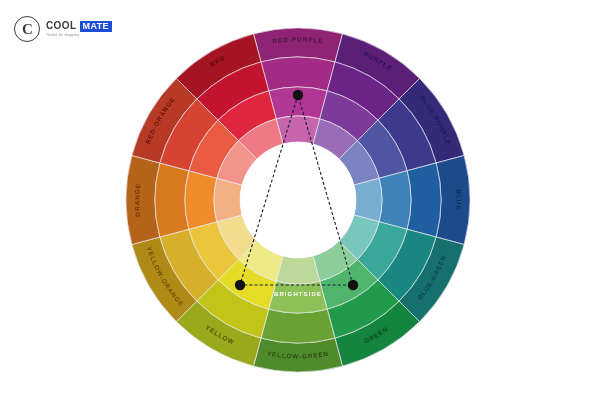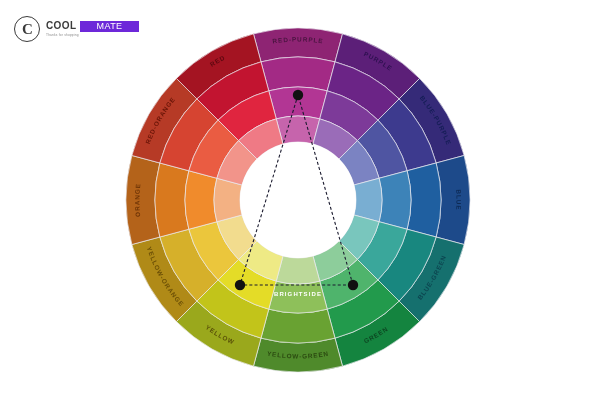--- a/index.html
+++ b/index.html
@@ -28,22 +28,22 @@
     font-size:15px;font-weight:bold;color:#3b3b3b;
     font-family:"Liberation Serif", serif;line-height:1;
     letter-spacing:-1px;
   }
   .logo-text{display:flex;flex-direction:column;line-height:1;}
   .logo-row{display:flex;align-items:center;gap:3px;}
   .logo-cool{
     font-size:10px;font-weight:bold;color:#3b3b3b;letter-spacing:.4px;
   }
   .logo-mate{
-    font-size:9px;font-weight:normal;color:#ffffff;background:#6d28d9;
-    padding:1px 17px;letter-spacing:.4px;
+    font-size:9px;font-weight:bold;color:#ffffff;background:#1d4ed8;
+    padding:1px 3px;letter-spacing:.4px;
   }
   .logo-tag{
     font-size:3.2px;color:#8a8a8a;letter-spacing:.2px;margin-top:2px;
   }
 
   
   #wheel-wrap{position:absolute;left:0;top:0;}
   svg{display:block;}
   .sector-label{
     font-family:"Liberation Sans", sans-serif;

